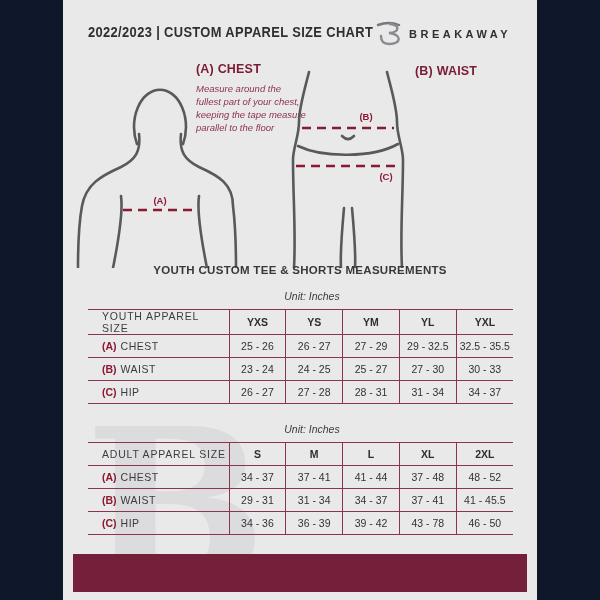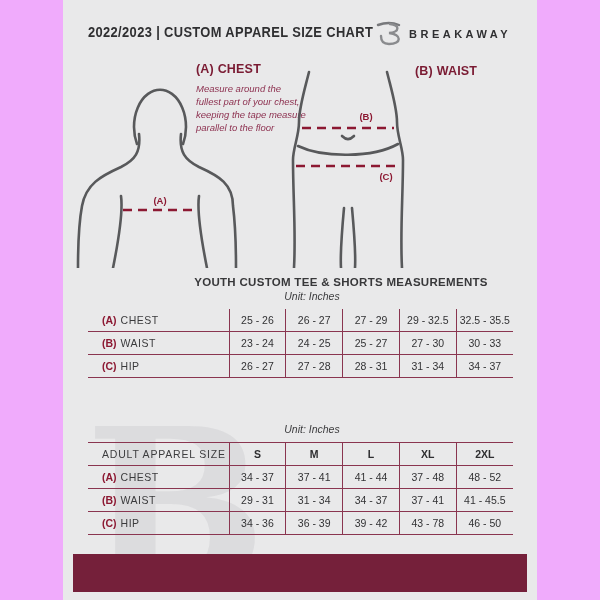--- a/index.html
+++ b/index.html
@@ -1,16 +1,16 @@
 <!DOCTYPE html>
 <html><head>
 <meta charset="utf-8">
 <style>
   html,body{margin:0;padding:0;}
-  #stage{position:relative;width:600px;height:600px;background:#f0abfc;overflow:hidden;
+  #stage{position:relative;width:600px;height:600px;background:#0f172a;overflow:hidden;
          font-family:"Liberation Sans",sans-serif;}
   .abs{position:absolute;}
   #doc{left:63px;top:0;width:474px;height:600px;background:#e9e9ea;}
   
   .hdr-title{left:25px;top:24px;font-size:14px;font-weight:800;color:#2f2f31;
              letter-spacing:.4px;transform:scaleX(.92);transform-origin:left center;white-space:nowrap;}
   .brand-text{left:346px;top:28px;font-size:11px;font-weight:700;letter-spacing:3.5px;color:#2f2f31;white-space:nowrap;}
   
   .instr{width:112px;}
   .instr h3{margin:0 0 6px 0;font-size:12.5px;font-weight:800;color:#7a1b33;letter-spacing:.2px;}
@@ -82,33 +82,41 @@
 
     <div class="abs instr" style="left:352px;top:64px;">
       <h3>(B) WAIST</h3>
     </div>
 
     <div class="abs instr" style="left:352px;top:168px;">
     </div>
 
     <div id="watermark" class="abs">B</div>
 
-    <div class="abs sec-title" style="top:276px;margin-left:41px;">YOUTH CUSTOM TEE &amp; SHORTS MEASUREMENTS</div>
+    <div class="abs sec-title" style="top:264px;">YOUTH CUSTOM TEE &amp; SHORTS MEASUREMENTS</div>
     <div class="abs sec-unit" style="top:290px;">Unit: Inches</div>
 
     <table class="abs size-table" style="left:25px;top:309px;">
       <colgroup>
           <col style="width:141px">
           <col>
           <col>
           <col>
           <col>
           <col>
         </colgroup>
       <tbody>
+          <tr class="head">
+        <td class="lbl-h">YOUTH APPAREL SIZE</td>
+        <td class="val">YXS</td>
+        <td class="val">YS</td>
+        <td class="val">YM</td>
+        <td class="val">YL</td>
+        <td class="val">YXL</td>
+      </tr>
       <tr>
         <td class="lbl"><span class="pfx">(A)</span><span class="row-label">CHEST</span></td>
         <td class="val">25 - 26</td>
         <td class="val">26 - 27</td>
         <td class="val">27 - 29</td>
         <td class="val">29 - 32.5</td>
         <td class="val">32.5 - 35.5</td>
       </tr>
       <tr>
         <td class="lbl"><span class="pfx">(B)</span><span class="row-label">WAIST</span></td>

